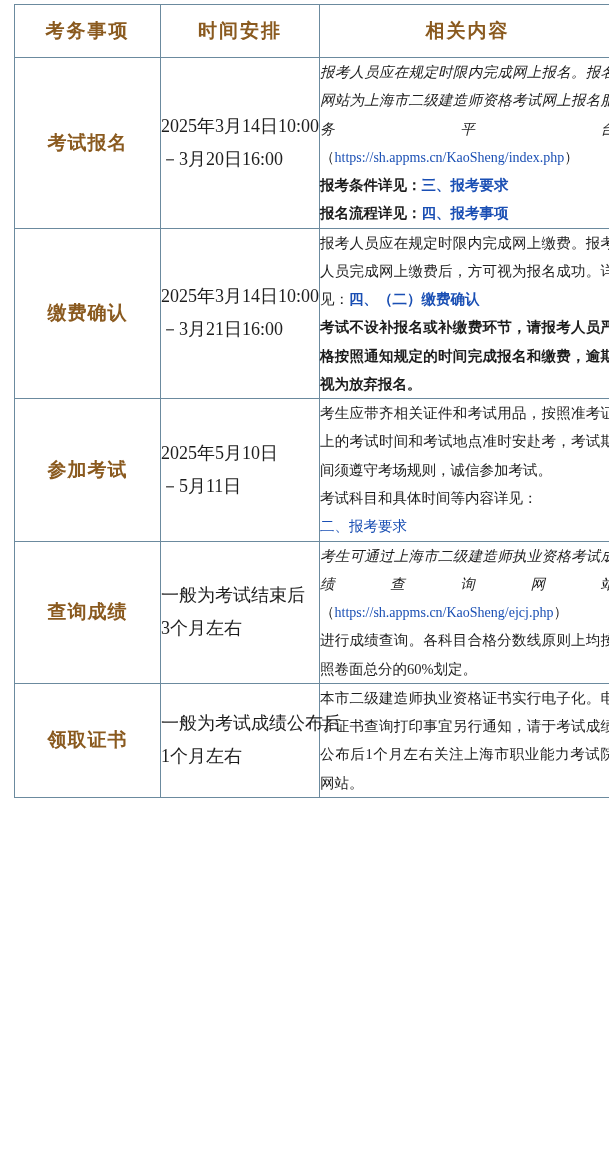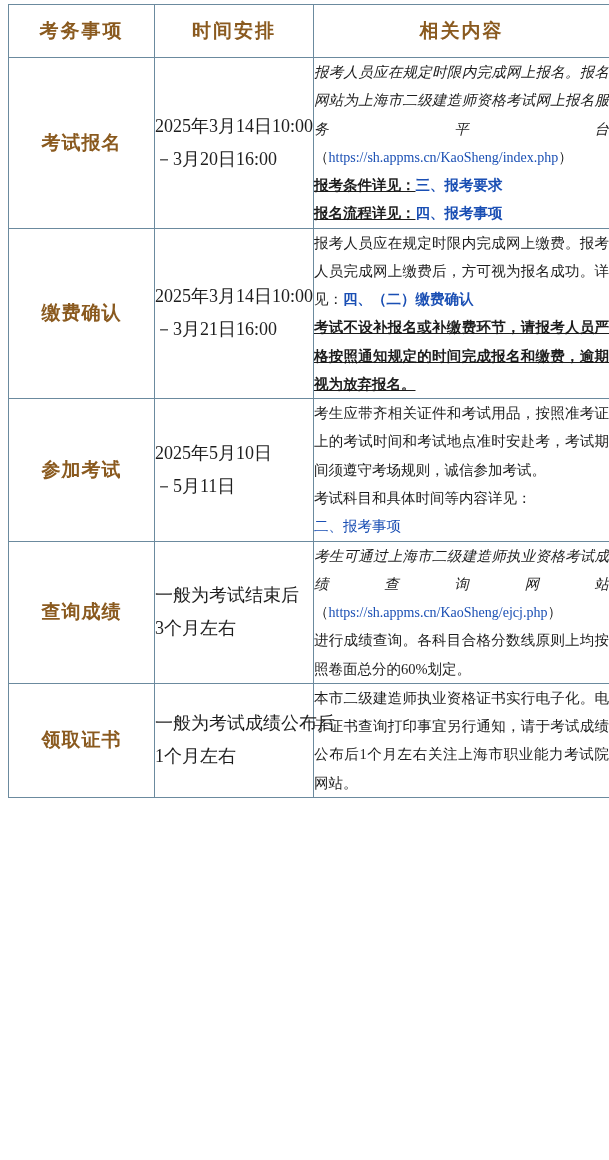--- a/index.html
+++ b/index.html
@@ -8,21 +8,21 @@
     background: #ffffff;
   }
   body {
     width: 609px;
     font-family: "Liberation Serif", "DejaVu Serif", serif;
     color: #1a1a1a;
   }
   .sheet {
     width: 609px;
     box-sizing: border-box;
-    padding: 4px 4px 0 8px;
+    padding: 4px 4px 0 14px;
   }
   table.exam-table {
     width: 601px;
     border-collapse: collapse;
     table-layout: fixed;
   }
   table.exam-table td, table.exam-table th {
     border: 1px solid #6b8a9e;
     vertical-align: middle;
     padding: 0;
@@ -67,21 +67,20 @@
   .cell-content p {
     margin: 0;
   }
   .cell-content p.justify-all {
     text-align: justify;
     text-align-last: justify;
     font-style: italic;
   }
   .bold {
     font-weight: bold;
-    text-decoration: underline;
   }
   .link {
     color: #1a4fb4;
     text-decoration: none;
   }
   .link-url {
     color: #1a4fb4;
     font-size: 14px;
     text-decoration: none;
     word-break: break-all;
@@ -146,21 +145,21 @@
 
       <tr>
         <td class="cell-item">参加考试</td>
         <td class="cell-time">
           <span class="tline">2025年5月10日</span>
           <span class="tline">－5月11日</span>
         </td>
         <td class="cell-content">
           <p>考生应带齐相关证件和考试用品，按照准考证上的考试时间和考试地点准时安赴考，考试期间须遵守考场规则，诚信参加考试。</p>
           <p><span>考试科目和具体时间等内容详见：</span></p>
-          <p><a class="link" href="#">二、报考事项</a></p>
+          <p><a class="link" href="#">二、报考要求</a></p>
         </td>
       </tr>
 
       <tr>
         <td class="cell-item">查询成绩</td>
         <td class="cell-time">
           <span class="tline">一般为考试结束后</span>
           <span class="tline">3个月左右</span>
         </td>
         <td class="cell-content">

